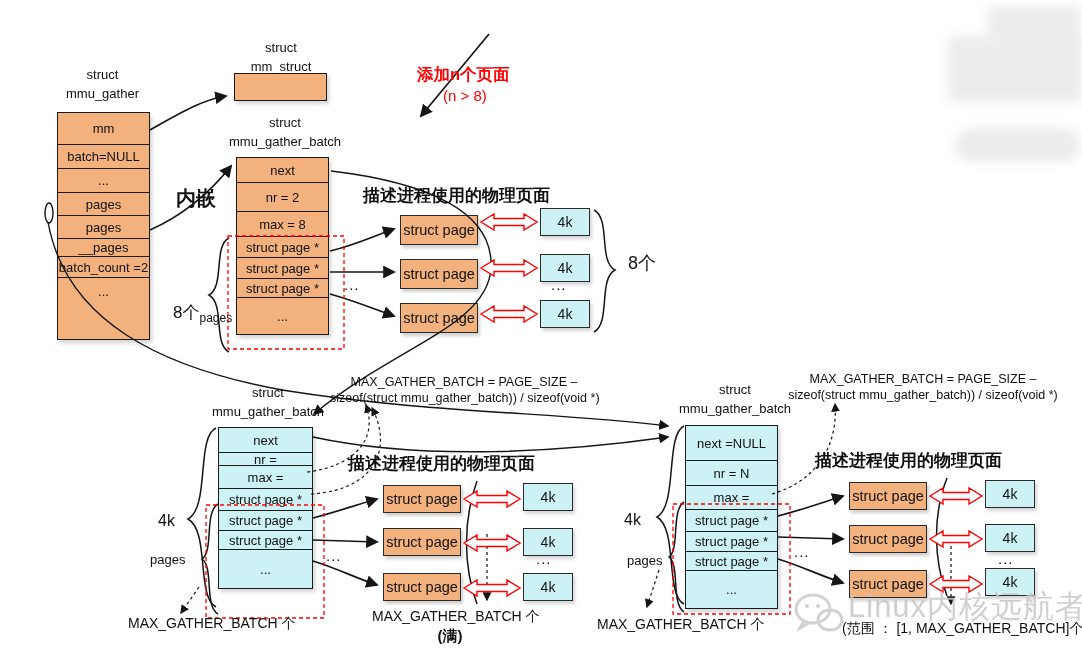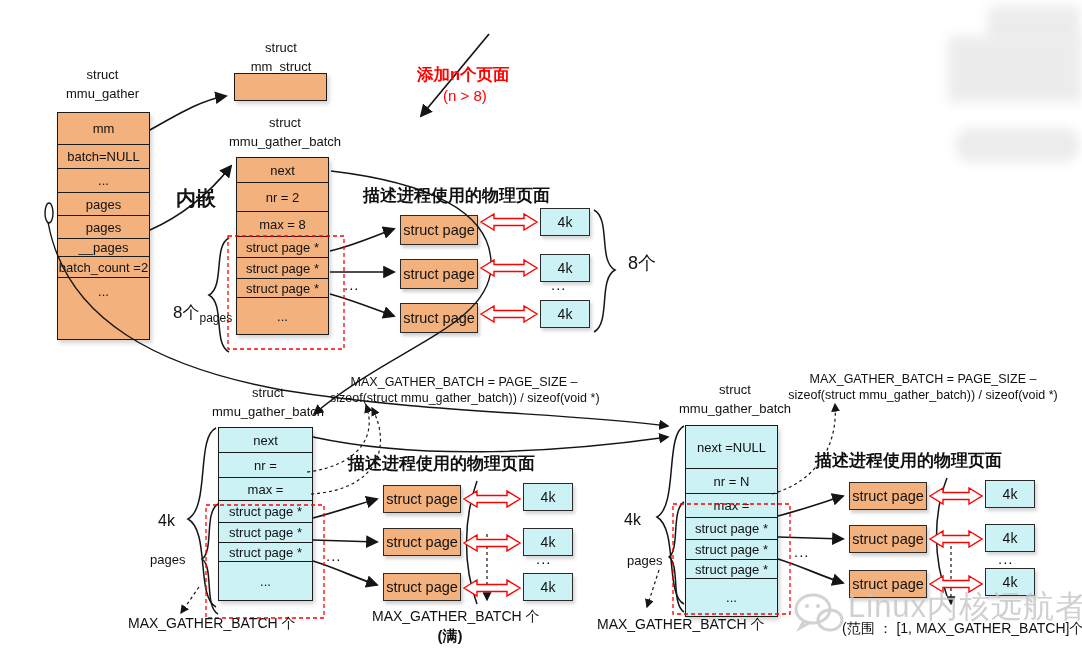--- a/index.html
+++ b/index.html
@@ -17,26 +17,26 @@
   .s1 .cell:nth-child(3){height:25px}.s1 .cell:nth-child(4){height:24px}
   .s1 .cell:nth-child(5){height:24px}.s1 .cell:nth-child(6){height:19px}
   .s1 .cell:nth-child(7){height:22px}
   .s1 .cell:nth-child(8){height:63px;align-items:flex-start;padding-top:6px}
   .s3{left:236px;top:158px;width:93px;}
   .s3 .cell:nth-child(1){height:26px}.s3 .cell:nth-child(2){height:30px}
   .s3 .cell:nth-child(3){height:26px}.s3 .cell:nth-child(4){height:22px}
   .s3 .cell:nth-child(5){height:22px}.s3 .cell:nth-child(6){height:20px}
   .s3 .cell:nth-child(7){height:38px}
   .s4{left:218px;top:428px;width:95px;}
-  .s4 .cell:nth-child(1){height:26px}.s4 .cell:nth-child(2){height:26px}
+  .s4 .cell:nth-child(1){height:26px}.s4 .cell:nth-child(2){height:14px}
   .s4 .cell:nth-child(3){height:24px}.s4 .cell:nth-child(4){height:23px}
   .s4 .cell:nth-child(5){height:21px}.s4 .cell:nth-child(6){height:20px}
   .s4 .cell:nth-child(7){height:40px}
   .s5{left:685px;top:426px;width:93px;}
-  .s5 .cell:nth-child(1){height:44px}.s5 .cell:nth-child(2){height:26px}
+  .s5 .cell:nth-child(1){height:36px}.s5 .cell:nth-child(2){height:26px}
   .s5 .cell:nth-child(3){height:25px}.s5 .cell:nth-child(4){height:23px}
   .s5 .cell:nth-child(5){height:21px}.s5 .cell:nth-child(6){height:20px}
   .s5 .cell:nth-child(7){height:39px}
   .mmbox{left:234px;top:73px;width:93px;height:28px;background:#F3B27D;
          border:1px solid #1b1b1b;box-sizing:border-box;z-index:2;
          box-shadow:2px 3px 4px rgba(110,110,110,.30);}
   
   .title{position:absolute;text-align:center;font-size:13px;line-height:19px;z-index:6;}
   
   .pagebox{position:absolute;width:78px;height:30px;background:#F3B27D;border:1px solid #2a2a2a;

